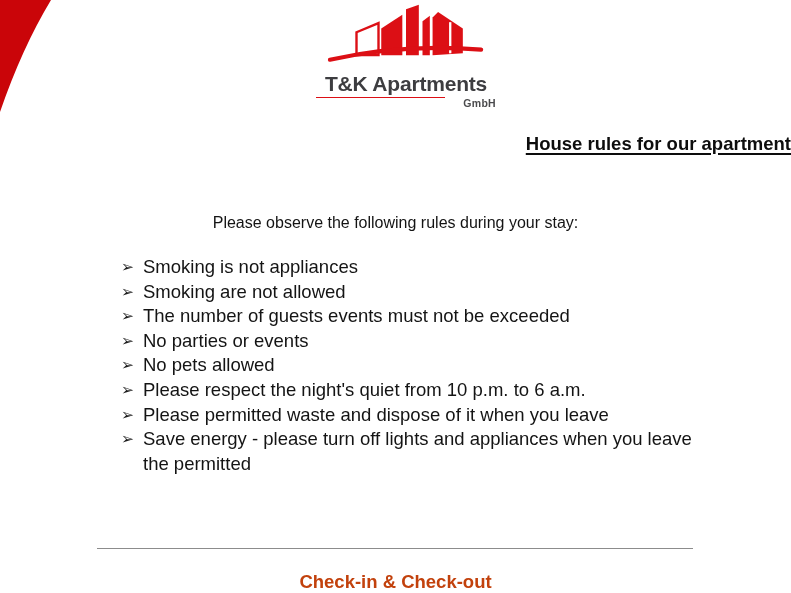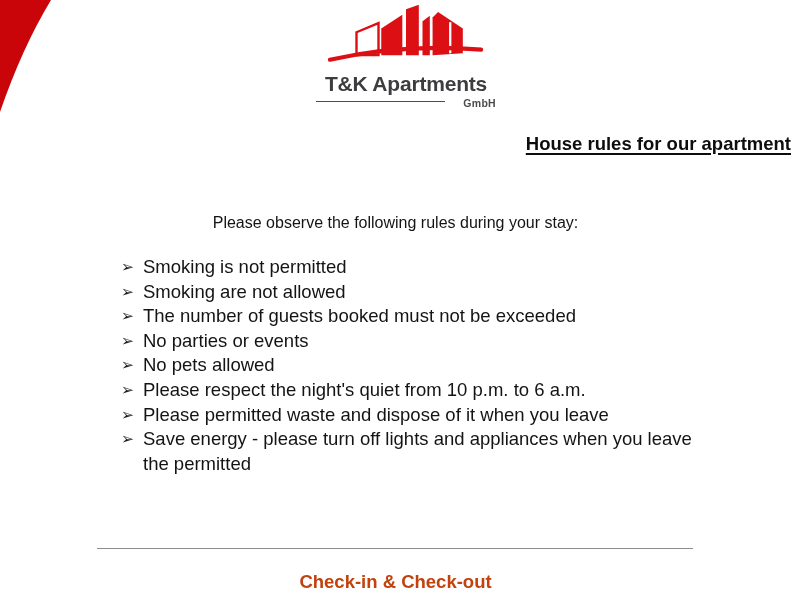--- a/index.html
+++ b/index.html
@@ -28,21 +28,21 @@
   .logo-name {
     margin-top: 4px;
     font-size: 21px;
     font-weight: bold;
     letter-spacing: -0.2px;
     color: #3d3d40;
     white-space: nowrap;
   }
   .logo-rule-row {
     display: flex;
-    align-items: center;
+    align-items: flex-start;
     margin-top: 1px;
     gap: 18px;
   }
   .logo-rule {
     flex: 1;
     height: 0;
     border-bottom: 1.5px solid #dc0f15;
     margin-bottom: 3px;
   }
   .logo-suffix {
@@ -150,29 +150,29 @@
     </div>
   </div>
 
   <h1 class="title">House rules for our apartment</h1>
 
   <p class="intro">Please observe the following rules during your stay:</p>
 
   <ul class="rules">
     <li>
       <span class="bullet">➢</span>
-      <span class="rule-text">Smoking is not permitted</span>
+      <span class="rule-text">Smoking is not appliances</span>
     </li>
     <li>
       <span class="bullet">➢</span>
       <span class="rule-text">Smoking are not allowed</span>
     </li>
     <li>
       <span class="bullet">➢</span>
-      <span class="rule-text">The number of guests booked must not be exceeded</span>
+      <span class="rule-text">The number of guests events must not be exceeded</span>
     </li>
     <li>
       <span class="bullet">➢</span>
       <span class="rule-text">No parties or events</span>
     </li>
     <li>
       <span class="bullet">➢</span>
       <span class="rule-text">No pets allowed</span>
     </li>
     <li>

